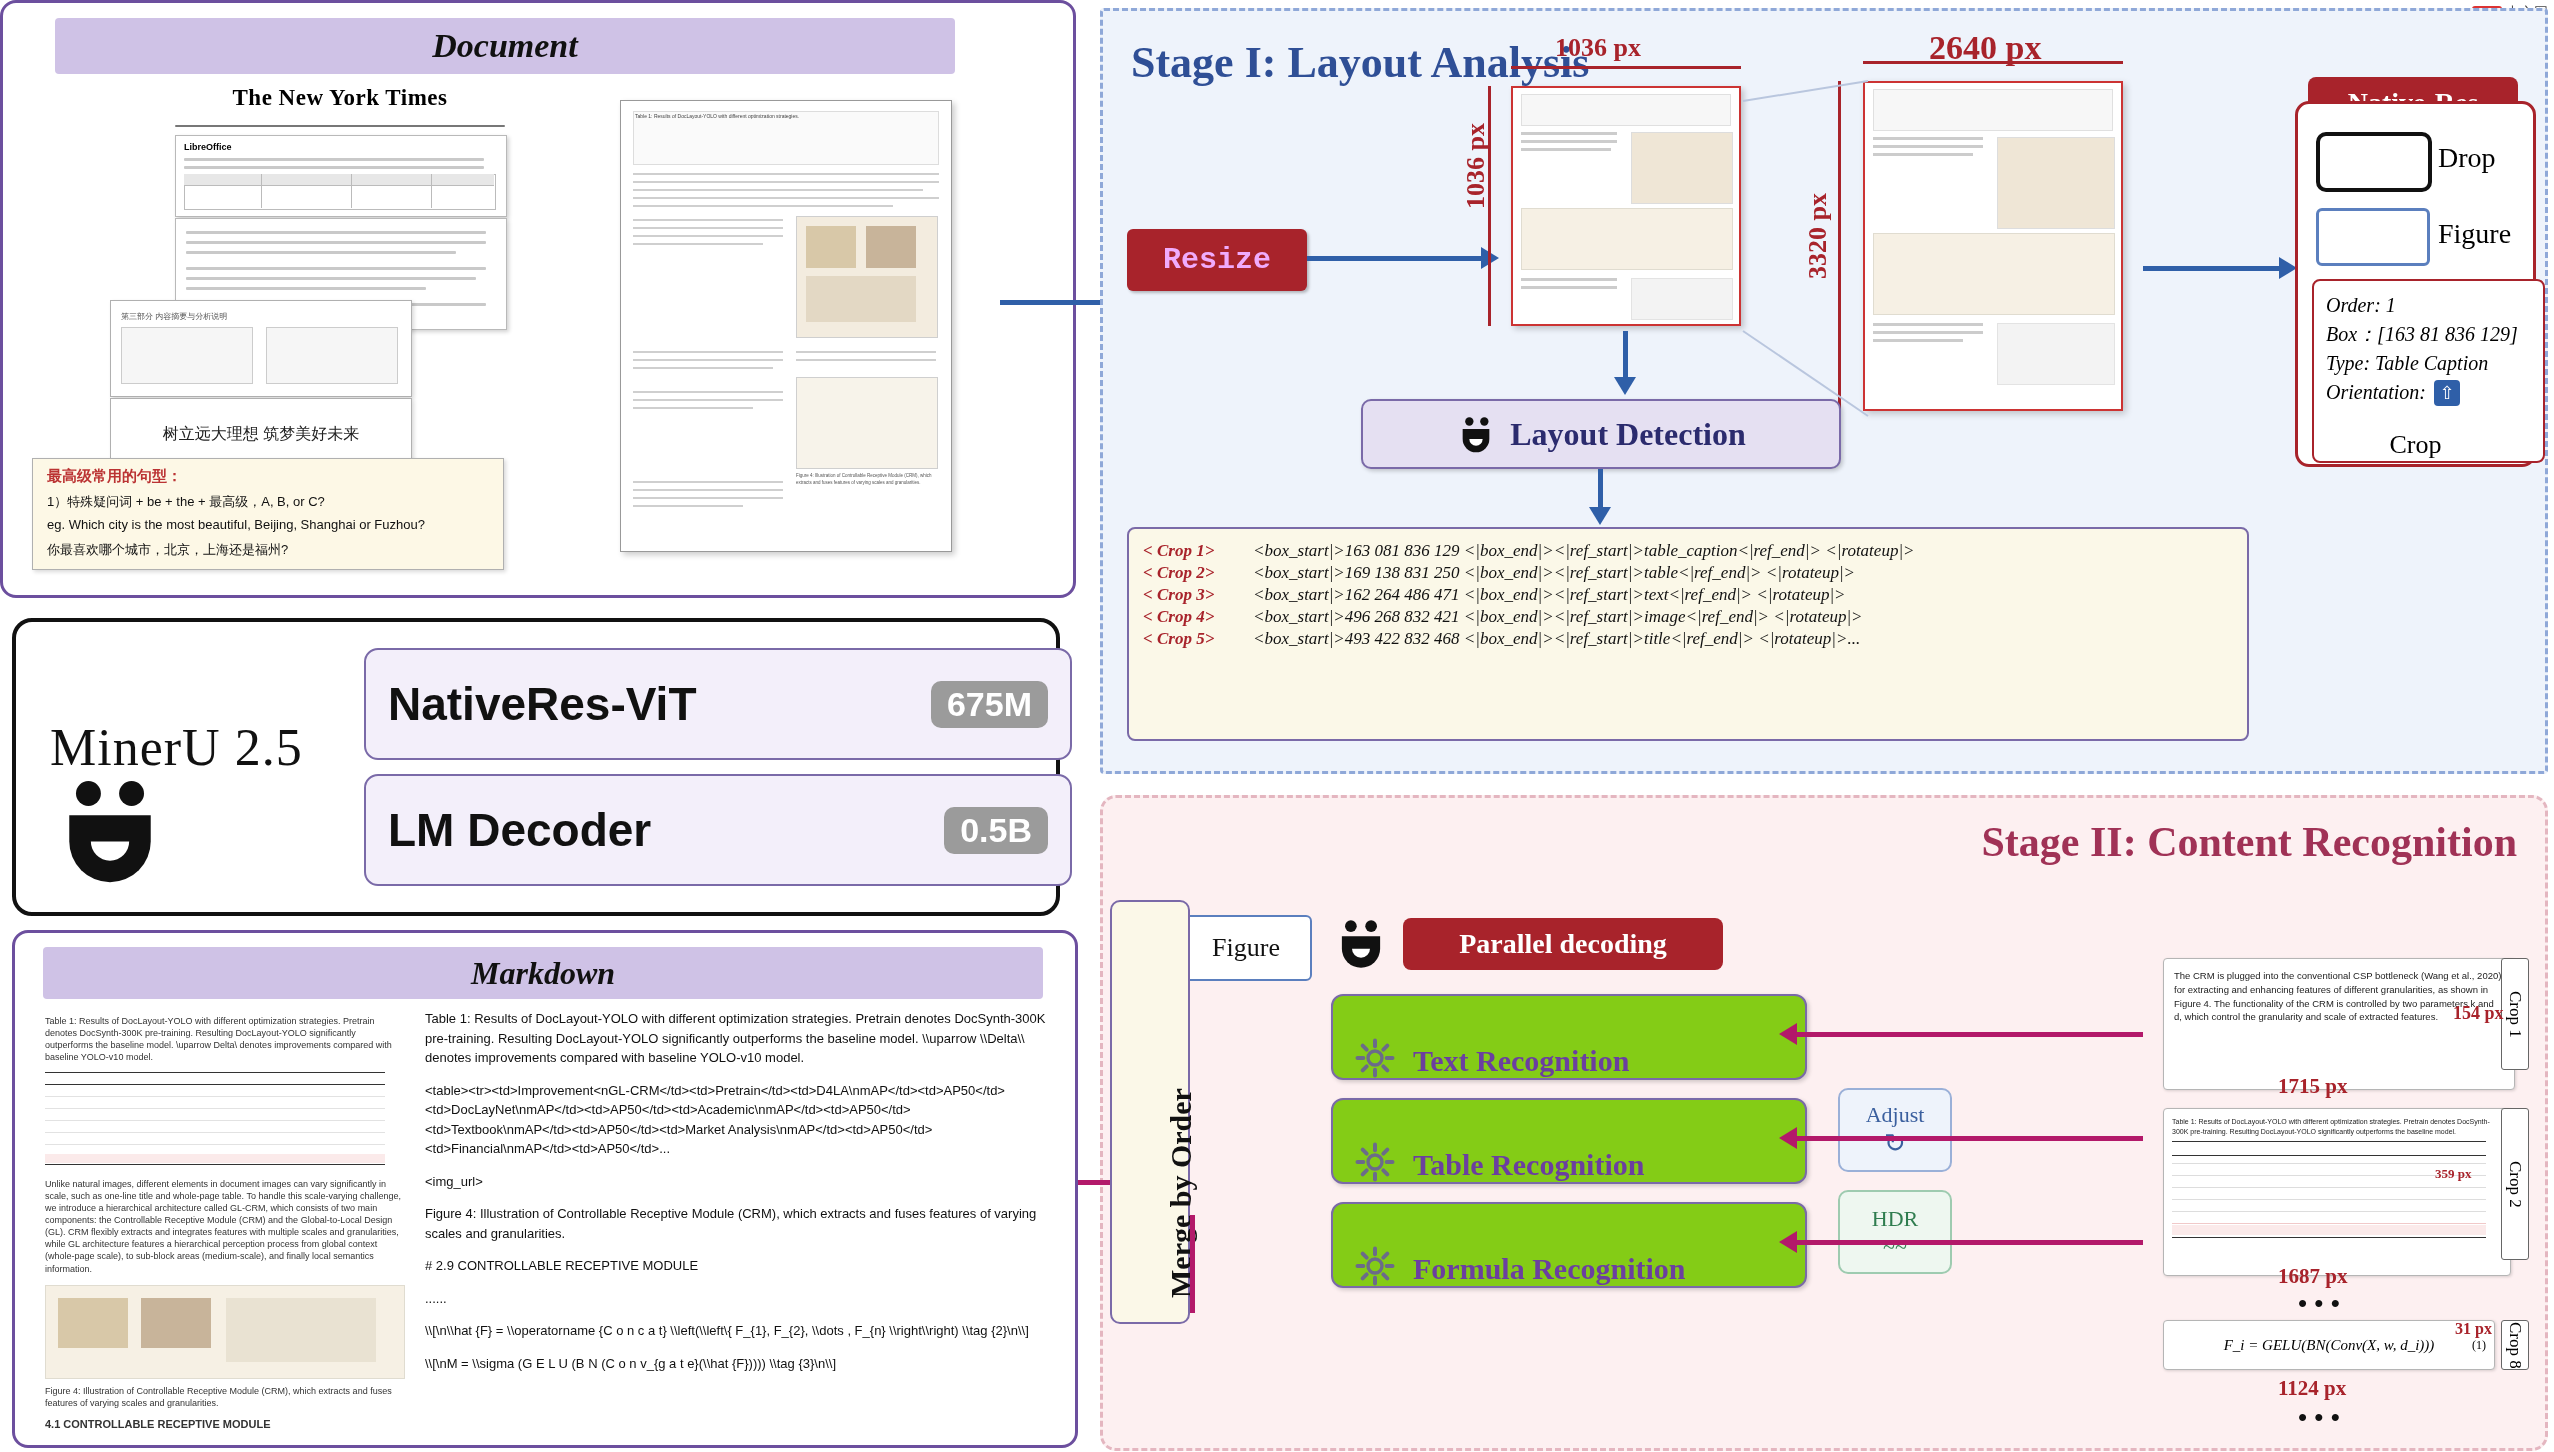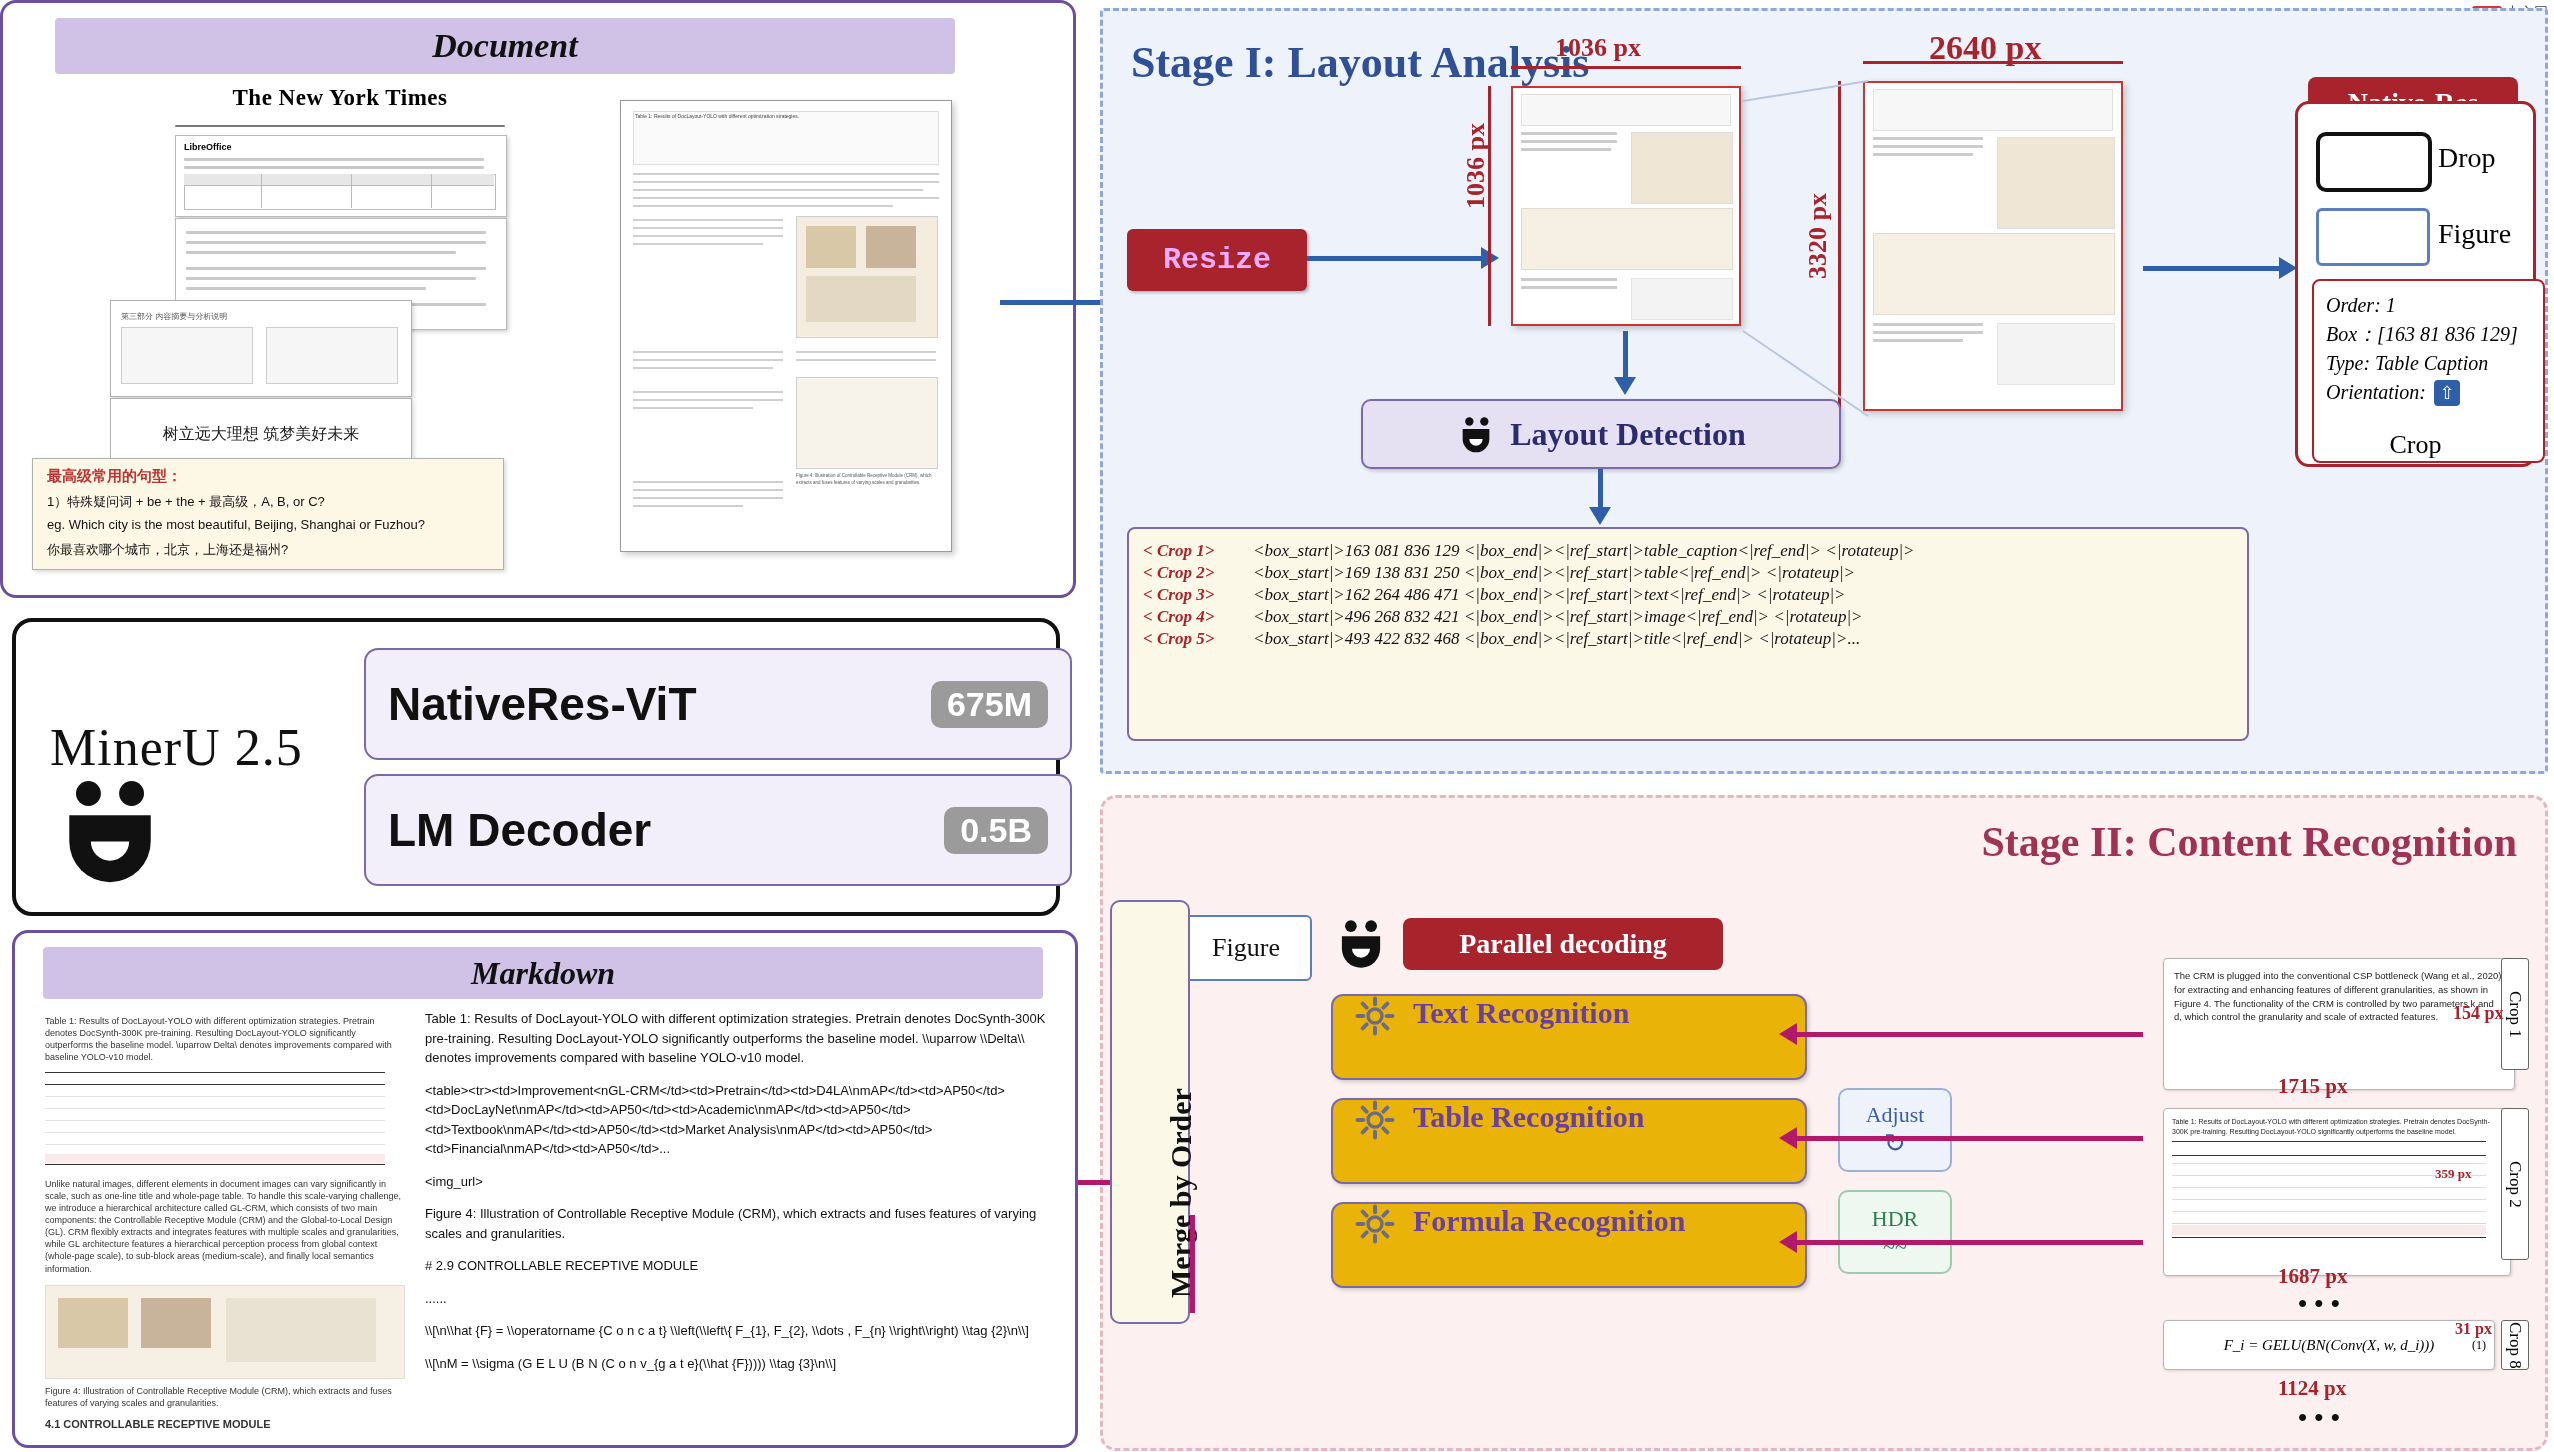--- a/index.html
+++ b/index.html
@@ -49,21 +49,21 @@
   .shape-fig{position:absolute;width:108px;height:52px;border:3px solid #5b7fbe;border-radius:6px;background:#fff;}
   .meta-box{position:absolute;border:2px solid #a8232b;border-radius:8px;background:#fff;font-family:"Liberation Serif",serif;font-style:italic;font-size:20px;padding:10px 12px;line-height:1.45;}
 
   
   .arrow-line{position:absolute;background:#2f5fa8;}
   .arrow-head{position:absolute;width:0;height:0;}
   .dim{position:absolute;font-family:"Liberation Serif",serif;font-weight:bold;color:#a8232b;}
   .dimline{position:absolute;background:#a8232b;}
 
   
-  .task-btn{position:absolute;background:#eab308;border:2px solid #7a6aa8;border-radius:12px;display:flex;align-items:flex-start;gap:18px;padding-left:22px;
+  .task-btn{position:absolute;background:#84cc16;border:2px solid #7a6aa8;border-radius:12px;display:flex;align-items:flex-end;gap:18px;padding-left:22px;
             font-family:"Liberation Serif",serif;font-weight:bold;font-size:30px;color:#6b3fa0;box-shadow:2px 2px 4px rgba(0,0,0,.18);}
   .merge-box{position:absolute;left:1110px;top:900px;width:76px;height:420px;background:#fbf8e8;border:2px solid #7a6aa8;border-radius:10px;}
   .merge-text{position:absolute;transform:rotate(-90deg);transform-origin:left top;font-family:"Liberation Serif",serif;font-weight:bold;font-size:30px;color:#111;white-space:nowrap;}
   .fig-tag{position:absolute;border:2px solid #5b7fbe;border-radius:6px;background:#fff;display:flex;align-items:center;justify-content:center;
            font-family:"Liberation Serif",serif;font-size:26px;color:#111;}
   .adjust-box{position:absolute;background:#eef3fb;border:2px solid #9ab0d8;border-radius:10px;display:flex;flex-direction:column;align-items:center;justify-content:center;
               font-family:"Liberation Serif",serif;font-size:22px;color:#3a5f9e;}
   .hdr-box{position:absolute;background:#eef7f0;border:2px solid #9ecbb0;border-radius:10px;display:flex;flex-direction:column;align-items:center;justify-content:center;
            font-family:"Liberation Serif",serif;font-size:22px;color:#2f7d4f;}
   .crop-card{position:absolute;background:#fff;border:1px solid #b5b5b5;border-radius:4px;box-shadow:1px 1px 3px rgba(0,0,0,.15);}

